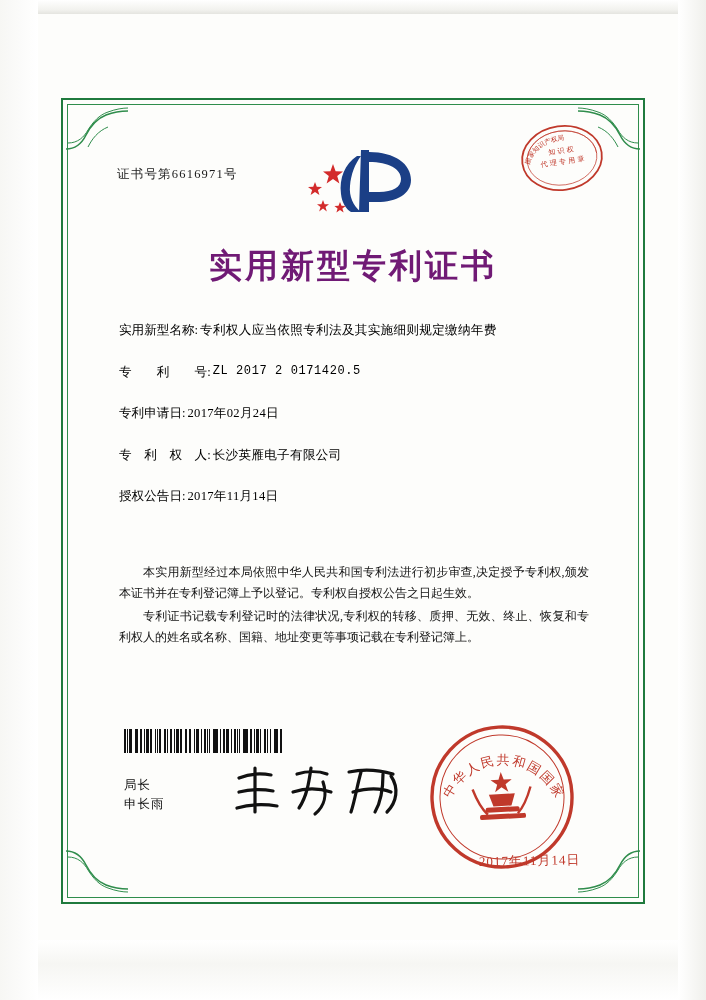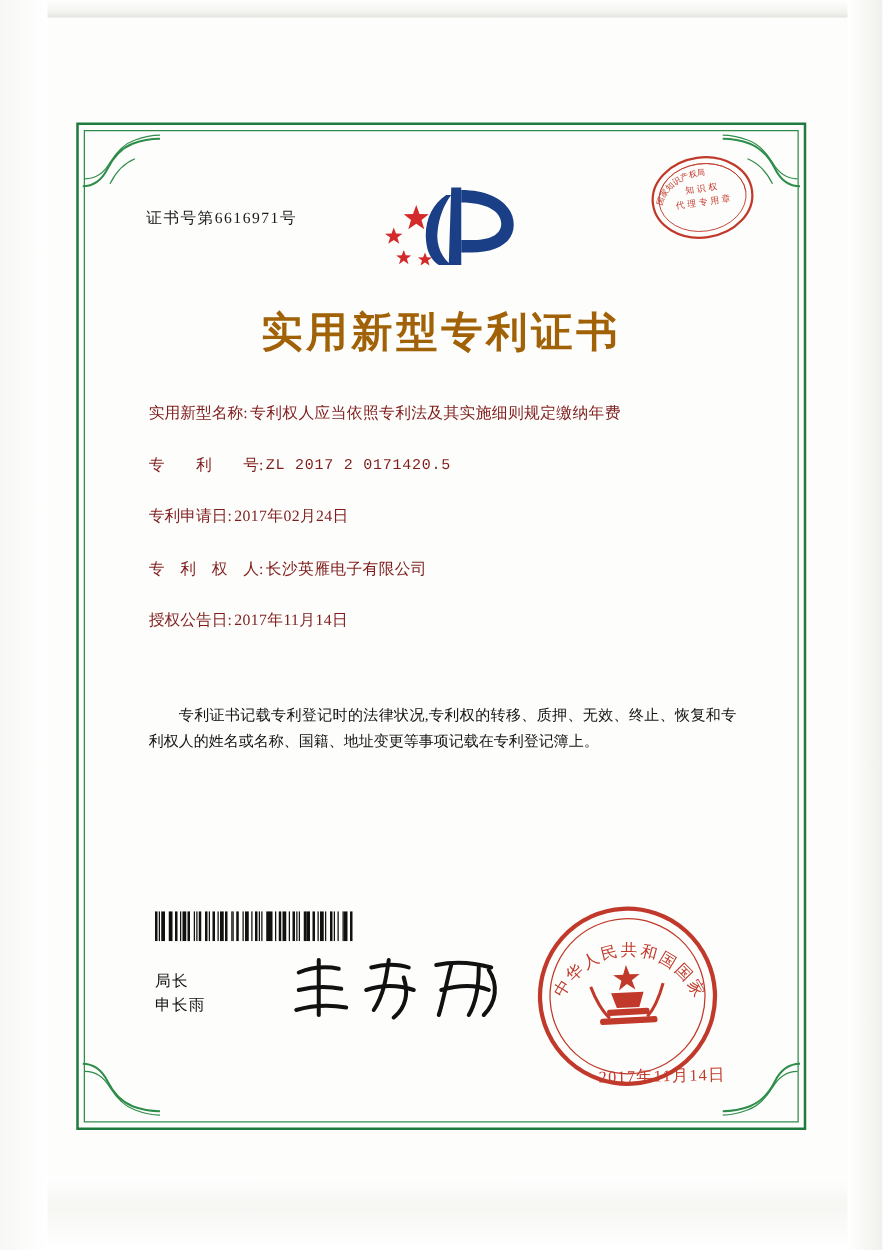--- a/index.html
+++ b/index.html
@@ -117,35 +117,35 @@
   .main-title {
     position: absolute;
     left: 0;
     right: 0;
     top: 140px;
     text-align: center;
     font-family: "DejaVu Serif", serif;
     font-size: 33px;
     font-weight: bold;
     letter-spacing: 3px;
-    color: #a16207;
+    color: #701a75;
   }
 
   .fields {
     position: absolute;
     left: 52px;
     top: 218px;
     width: 480px;
   }
   .field-row {
     display: flex;
-    align-items: center;
+    align-items: flex-start;
     margin-bottom: 24.5px;
     font-size: 12.6px;
-    color: #7f1d1d;
+    color: #000000;
     white-space: nowrap;
   }
   .field-label {
     flex: 0 0 auto;
   }
   .field-value {
     margin-left: 2px;
     letter-spacing: 0.3px;
   }
   .field-value.latin {
@@ -326,20 +326,21 @@
         <span class="field-label">专　利　权　人:</span>
         <span class="field-value">长沙英雁电子有限公司</span>
       </div>
       <div class="field-row">
         <span class="field-label">授权公告日:</span>
         <span class="field-value">2017年11月14日</span>
       </div>
     </div>
 
     <div class="paragraphs">
+      <p>本实用新型经过本局依照中华人民共和国专利法进行初步审查,决定授予专利权,颁发本证书并在专利登记簿上予以登记。专利权自授权公告之日起生效。</p>
       <p>专利证书记载专利登记时的法律状况,专利权的转移、质押、无效、终止、恢复和专利权人的姓名或名称、国籍、地址变更等事项记载在专利登记簿上。</p>
     </div>
 
     <div class="barcode">
         <i style="width:2px"></i>
         <i style="width:1px;background:transparent"></i>
         <i style="width:1px"></i>
         <i style="width:2px;background:transparent"></i>
         <i style="width:3px"></i>
         <i style="width:3px;background:transparent"></i>

